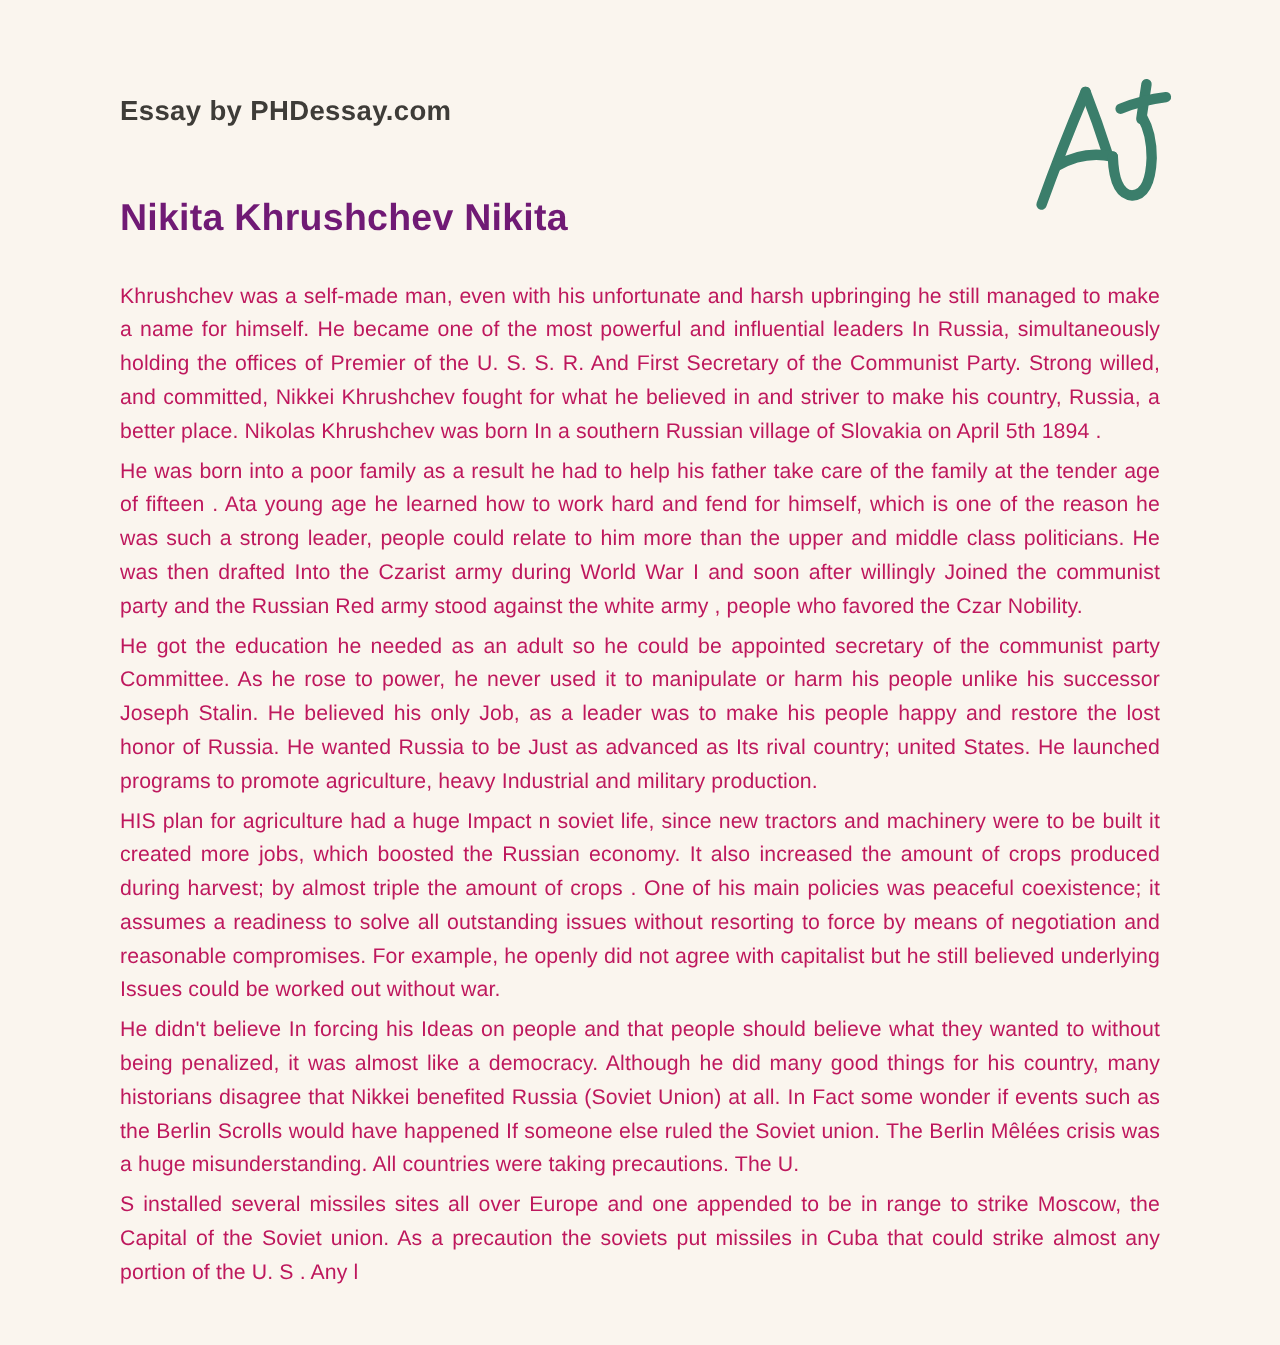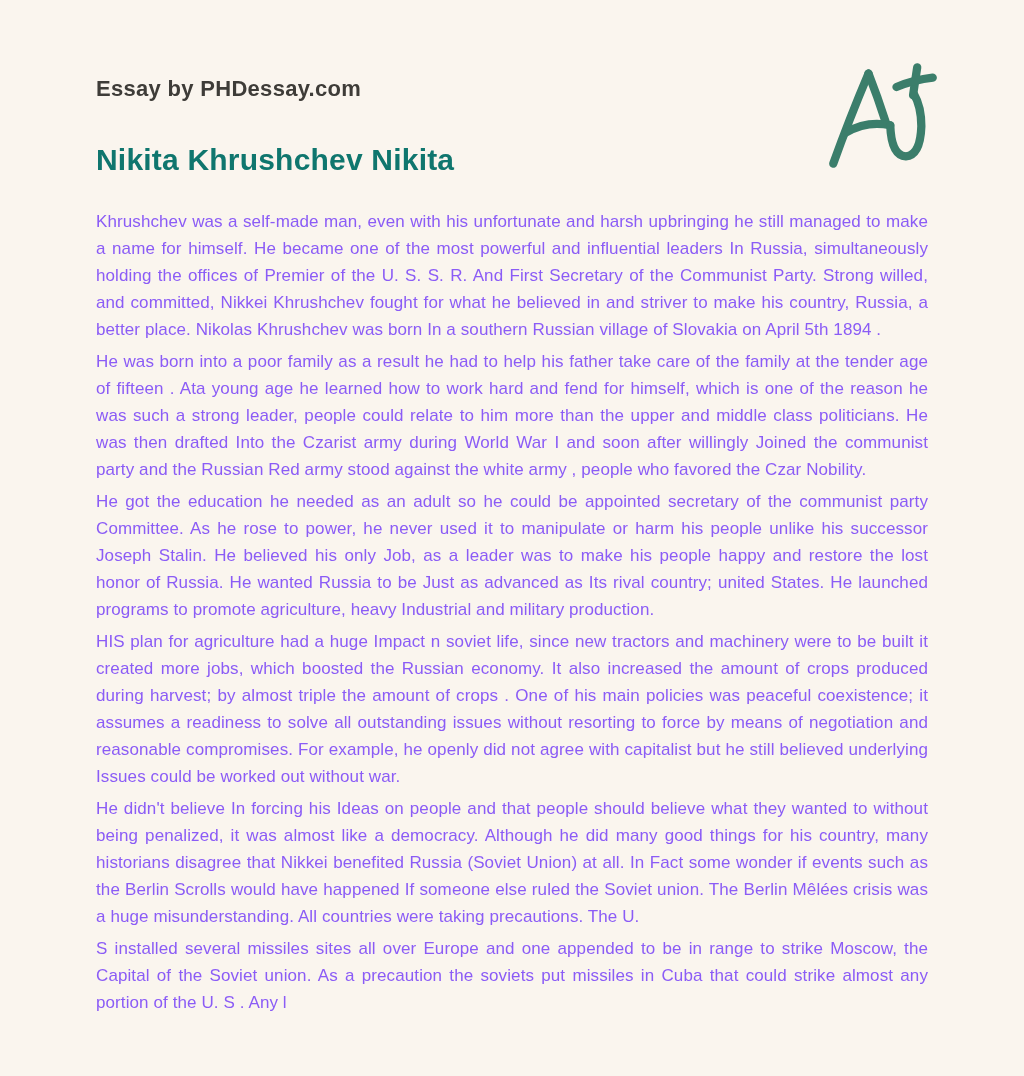--- a/index.html
+++ b/index.html
@@ -36,35 +36,35 @@
     text-decoration: none;
   }
   .logo {
     position: absolute;
     top: 60px;
     right: 84px;
     width: 114px;
     height: 112px;
   }
   .article-title {
-    margin-top: 41px;
+    margin-top: 56px;
     font-size: 30px;
     font-weight: 700;
     letter-spacing: 0.2px;
-    color: #0f766e;
+    color: #701a75;
   }
   .essay {
     margin-top: 31px;
   }
   .essay p {
     font-size: 17px;
     line-height: 27px;
     letter-spacing: 0.1px;
     text-align: justify;
-    color: #8b5cf6;
+    color: #be185d;
     margin-bottom: 5px;
   }
 </style>
 </head>
 <body>
 
 <div class="page">
 
   <div class="brand-title">Essay by PHDessay.com</div>
 

